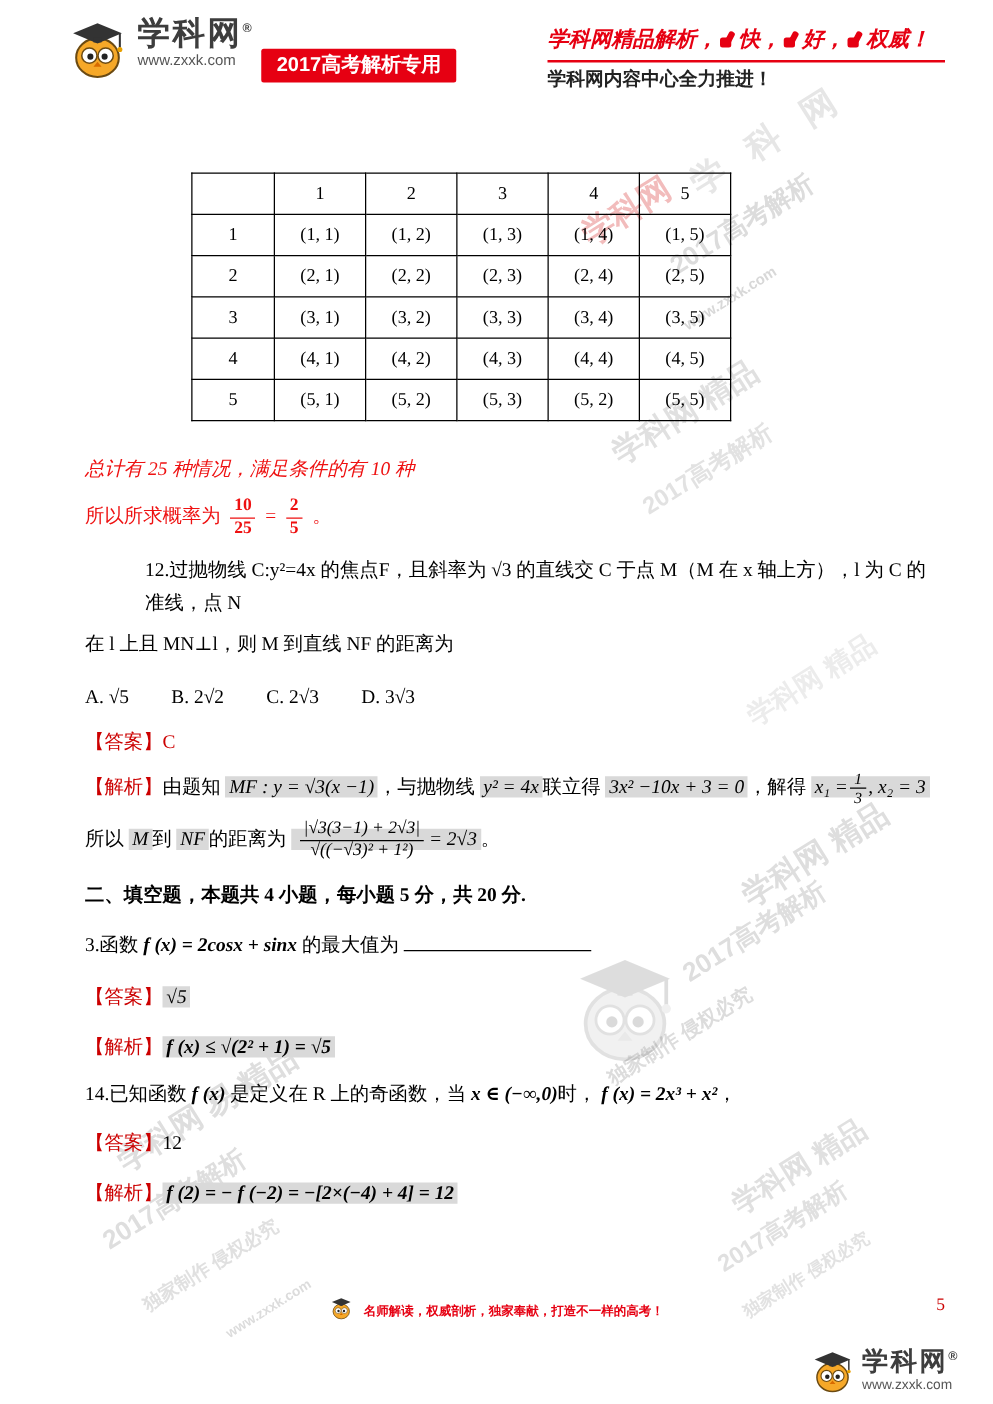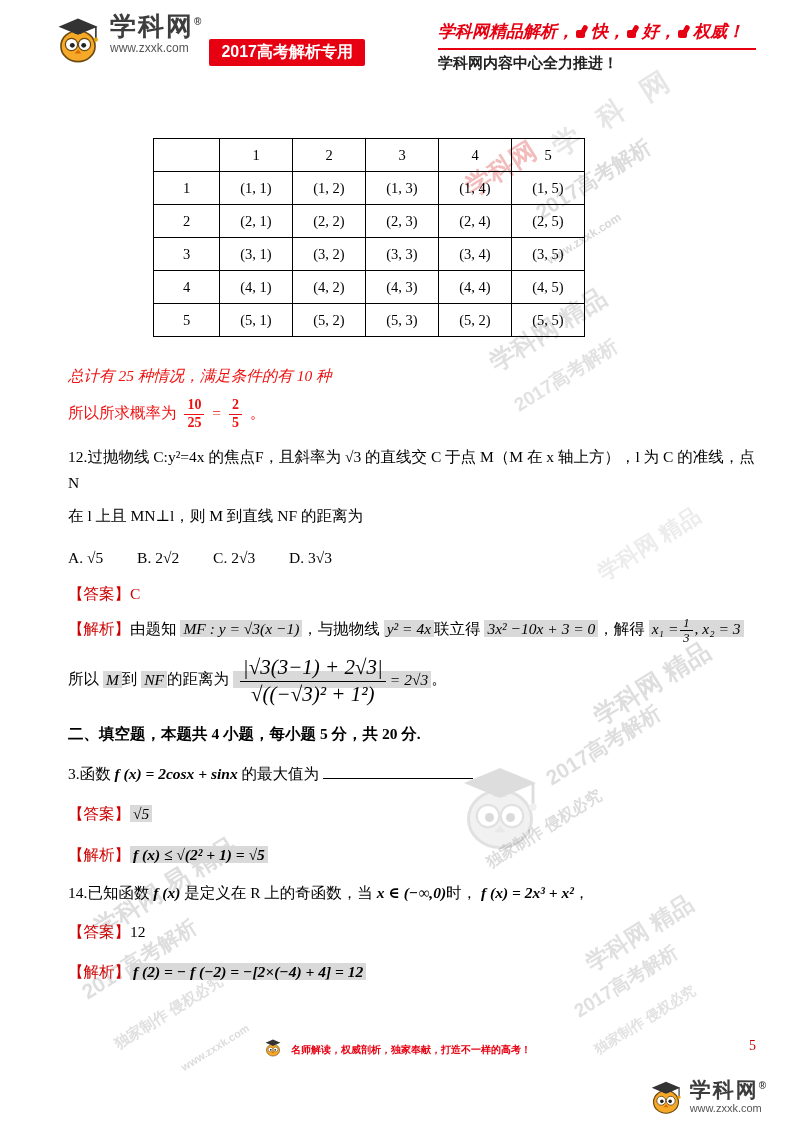--- a/index.html
+++ b/index.html
@@ -34,39 +34,39 @@
   .red-rule{border-top:2px solid var(--brand_red,#e60012);margin:5px 0 4px 0;width:318px;margin-left:auto;}
   .sub-slogan{font-weight:bold;font-size:15px;color:#222;}
   
   .pairs-table{border-collapse:collapse;margin:24px 0 0 85px;position:relative;z-index:1;}
   .pairs-table th,.pairs-table td{border:1px solid #000;width:73px;height:33px;text-align:center;
         vertical-align:middle;font-weight:normal;font-size:14.5px;}
   .pairs-table th:first-child,.pairs-table td:first-child{width:66px;}
   
   main{position:relative;z-index:1;padding:26px 38px 0 68px;}
   main p{line-height:1.7;}
-  .mb6{margin-bottom:6px;}.mb8{margin-bottom:8px;}.mb10{margin-bottom:10px;}
+  .mb6{margin-bottom:6px;margin-left:48px;}.mb8{margin-bottom:8px;}.mb10{margin-bottom:10px;}
   .mb12{margin-bottom:12px;}.mb14{margin-bottom:14px;}.mb16{margin-bottom:16px;}
   .red-text{color:var(--text_red,#ee1111);}
   .red-label{color:var(--label_red,#cc0000);}
   .red-answer{color:var(--label_red,#cc0000);}
   .hl{background:var(--highlight_gray,#d9d9d9);padding:0 3px;}
   .math{font-style:italic;}
   .bold{font-weight:bold;}
   .section-title{font-weight:bold;}
   .options span{margin-right:30px;}
   .blank{display:inline-block;border-bottom:1px solid #000;height:15px;vertical-align:baseline;}
   
   .frac{display:inline-flex;flex-direction:column;align-items:center;vertical-align:middle;
         line-height:1.2;margin:0 4px;}
   .frac .num{border-bottom:1.5px solid currentColor;padding:0 3px;}
   .frac .den{padding:0 3px;}
   .frac.red-frac{color:var(--text_red,#ee1111);font-weight:bold;font-size:14px;}
   .frac.small{font-size:12.5px;line-height:1.15;margin:0 2px;}
-  .frac.big{font-size:21px;align-items:center;}
+  .frac.big{font-size:14px;align-items:center;}
   
   .footer{position:absolute;z-index:1;left:0;right:0;bottom:66px;text-align:center;}
   .footer-owl svg{width:20px;height:20px;vertical-align:-4px;margin-right:4px;}
   .footer-slogan{color:var(--brand_red,#e60012);font-weight:bold;font-size:10px;}
   .page-number{position:absolute;right:38px;top:1px;color:var(--label_red,#cc0000);font-size:14px;}
   .corner-logo{position:absolute;z-index:1;right:26px;bottom:8px;display:flex;align-items:center;}
   .corner-logo .owl{width:38px;height:38px;}
   .corner-logo .logo-name{font-size:21px;color:#3d3d3d;}
   .corner-logo .logo-url{font-size:11px;}
 </style>

